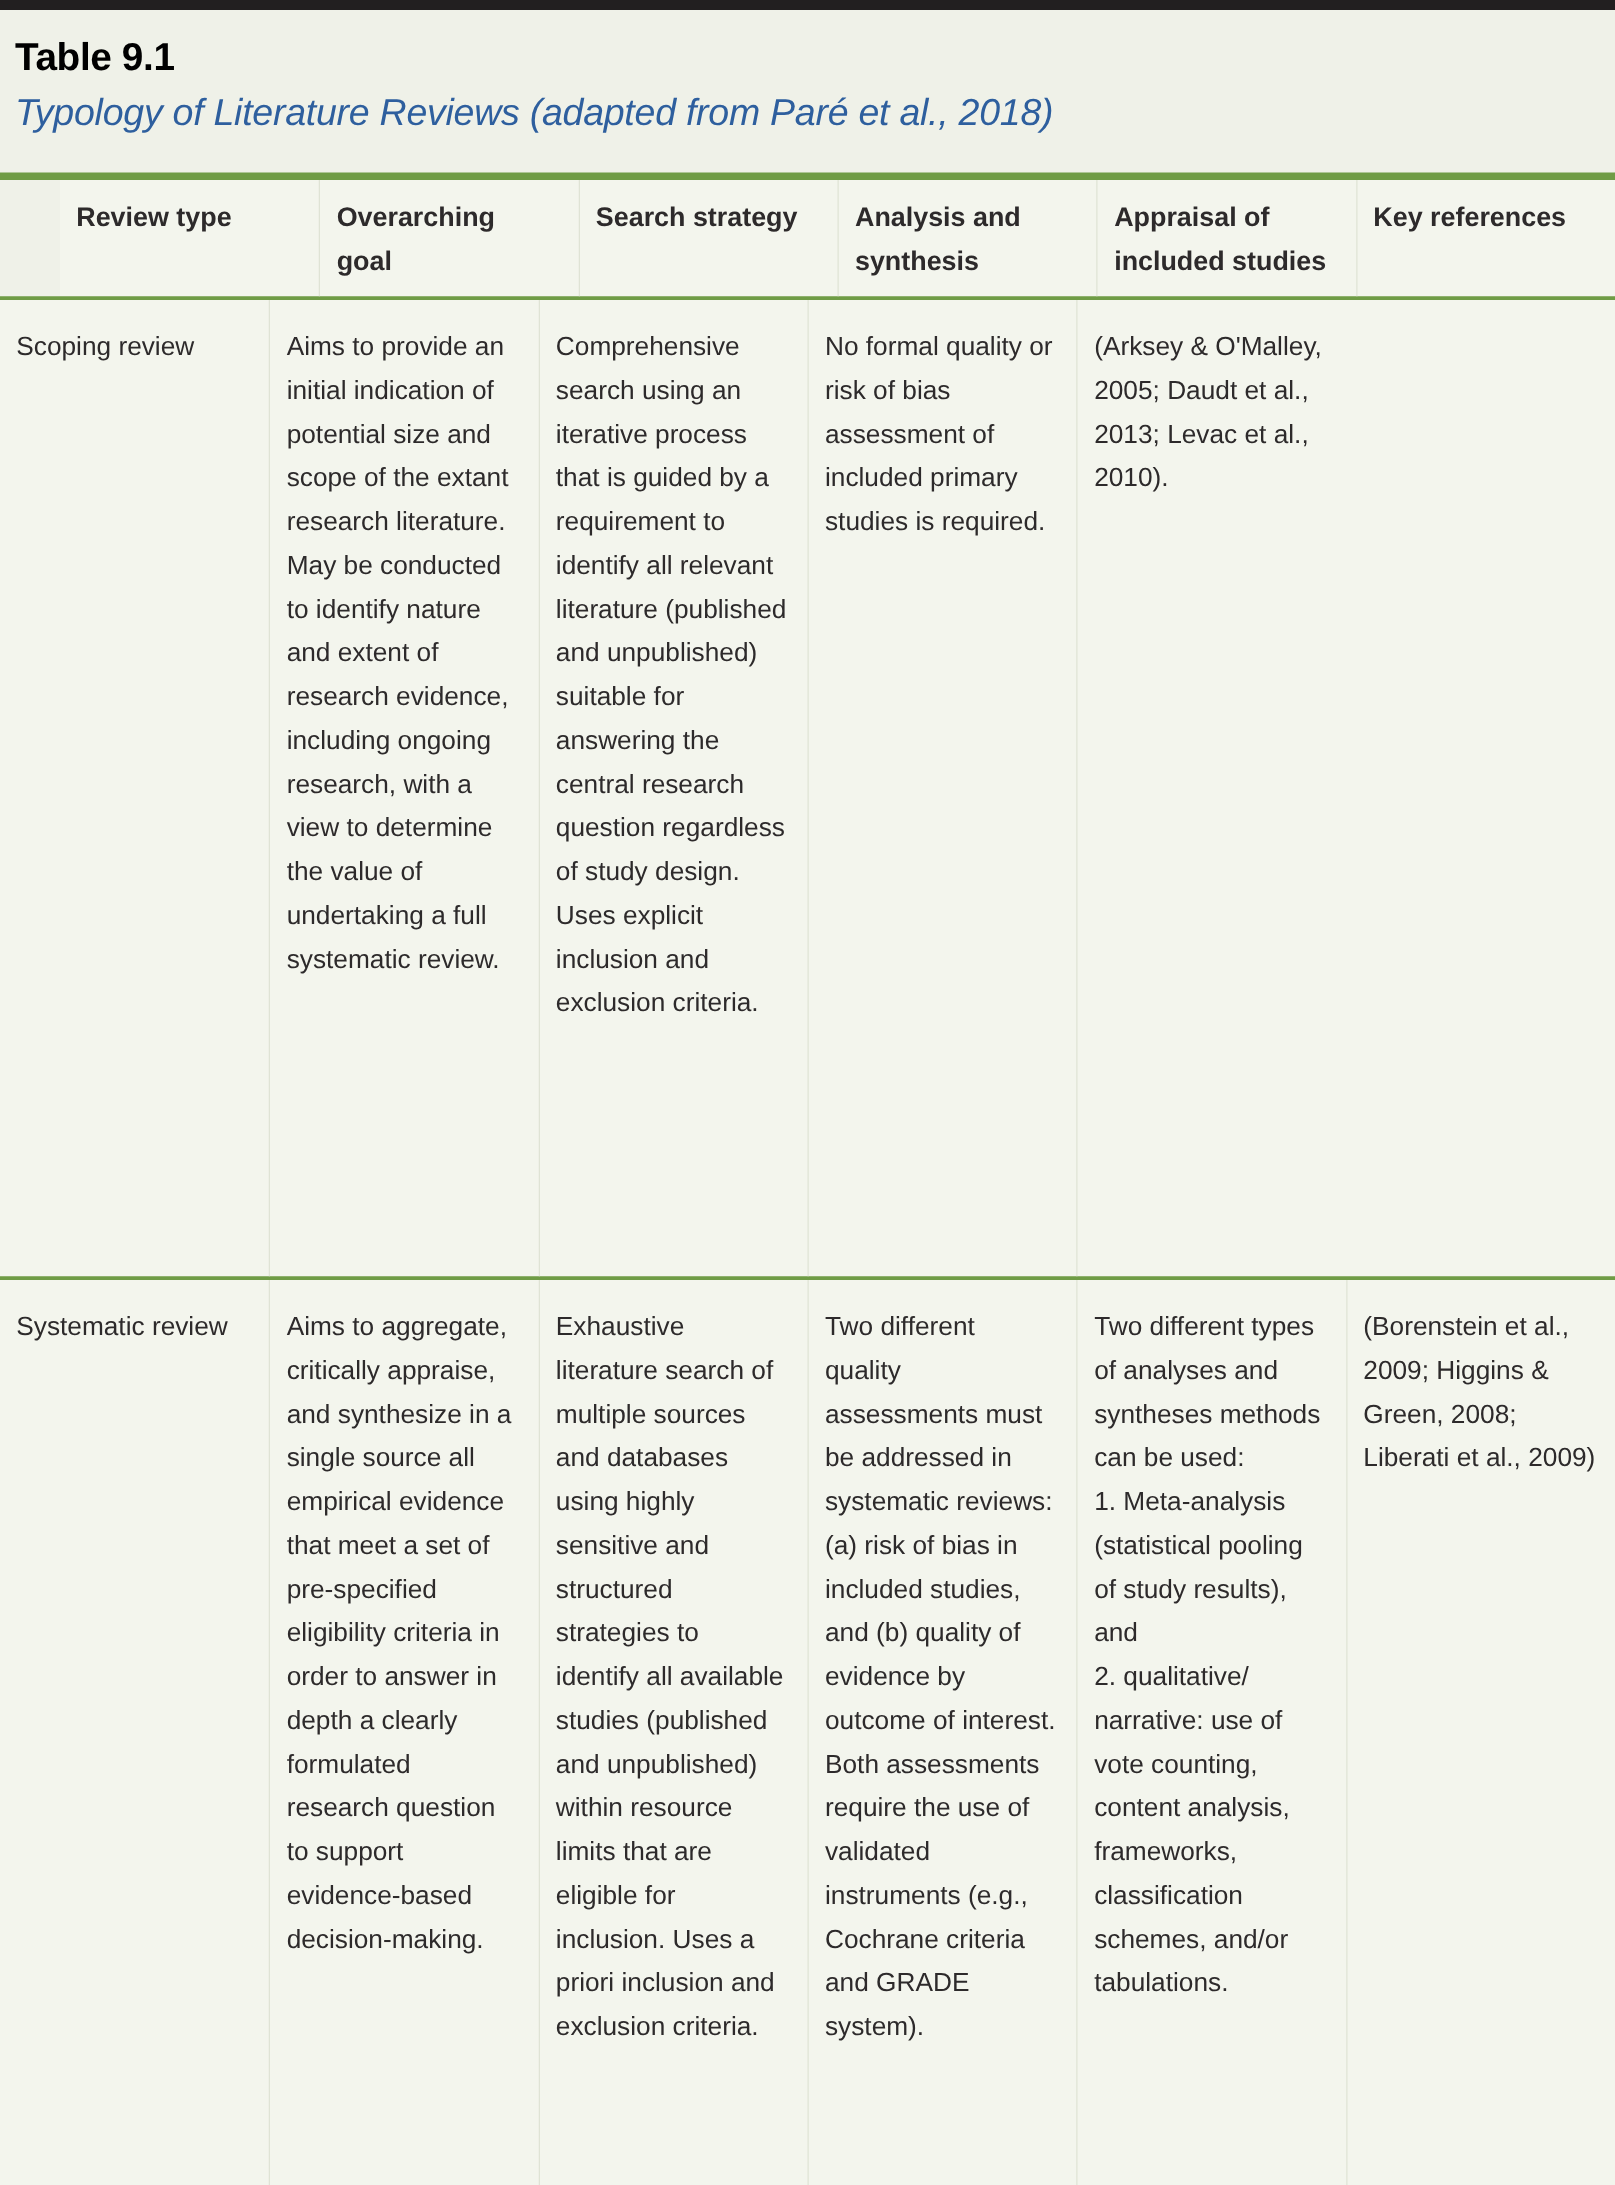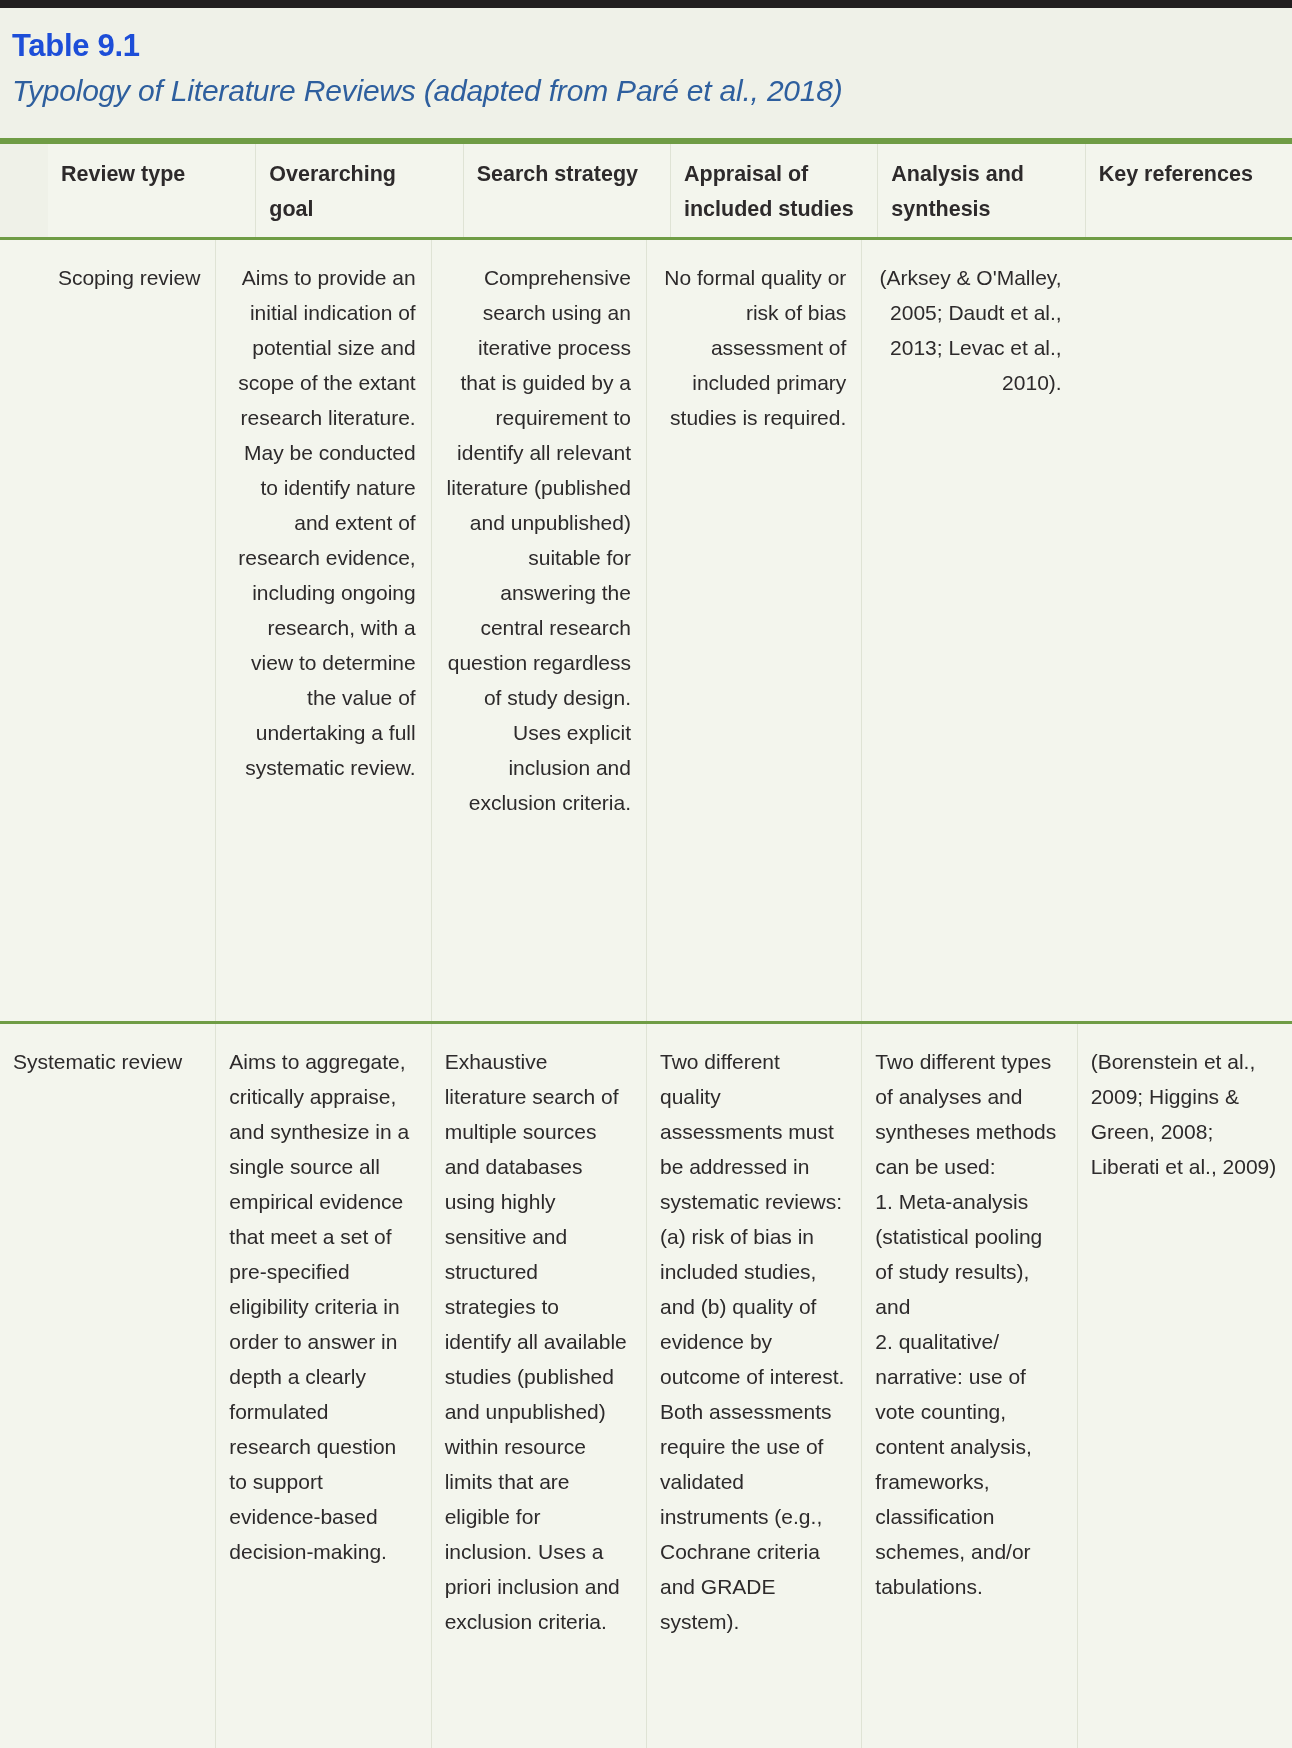--- a/index.html
+++ b/index.html
@@ -25,21 +25,21 @@
     background:var(--top-bar);
   }
   .title-band{
     height:130px;
     padding:20px 14px 0 12px;
     background:var(--page-bg);
   }
   .table-label{
     font-size:31px;
     font-weight:700;
-    color:#1d4ed8;
+    color:#000000;
     letter-spacing:-0.3px;
     margin-bottom:10px;
   }
   .table-caption{
     font-size:30px;
     font-style:italic;
     color:var(--caption-blue);
     letter-spacing:-0.2px;
   }
   .rule{width:100%;background:var(--rule-green);}
@@ -58,44 +58,44 @@
   }
   .grid-row .cell + .cell{
     border-left:1px solid var(--divider);
   }
   .grid-row.thead{min-height:82px;margin-left:48px;}
   .grid-row.thead .cell{
     font-weight:700;
     font-size:21.5px;
     padding-top:13px;
   }
-  .grid-row.body-row-1{min-height:781px;text-align:right;}
+  .grid-row.body-row-1{min-height:781px;}
   .grid-row.body-row-2{min-height:730px;}
 </style>
 </head>
 <body>
 
 <div class="topbar"></div>
 
 <header class="title-band">
   <div class="table-label">Table 9.1</div>
   <div class="table-caption">Typology of Literature Reviews (adapted from Paré et al., 2018)</div>
 </header>
 
 <div class="rule thick"></div>
 
 <div class="grid-row thead">
   <div class="cell">Review type</div>
   <div class="cell">Overarching
 goal</div>
   <div class="cell">Search strategy</div>
+  <div class="cell">Analysis and
+synthesis</div>
   <div class="cell">Appraisal of
 included studies</div>
-  <div class="cell">Analysis and
-synthesis</div>
   <div class="cell">Key references</div>
 </div>
 
 <div class="rule thin"></div>
 
 <section class="grid-row body-row-1">
   <div class="cell">Scoping review</div>
   <div class="cell">Aims to provide an initial indication of potential size and scope of the extant research literature. May be conducted to identify nature and extent of research evidence, including ongoing research, with a view to determine the value of undertaking a full systematic review.</div>
   <div class="cell">Comprehensive search using an iterative process that is guided by a requirement to identify all relevant literature (published and unpublished) suitable for answering the central research question regardless of study design. Uses explicit inclusion and exclusion criteria.</div>
   <div class="cell">No formal quality or risk of bias assessment of included primary studies is required.</div>

